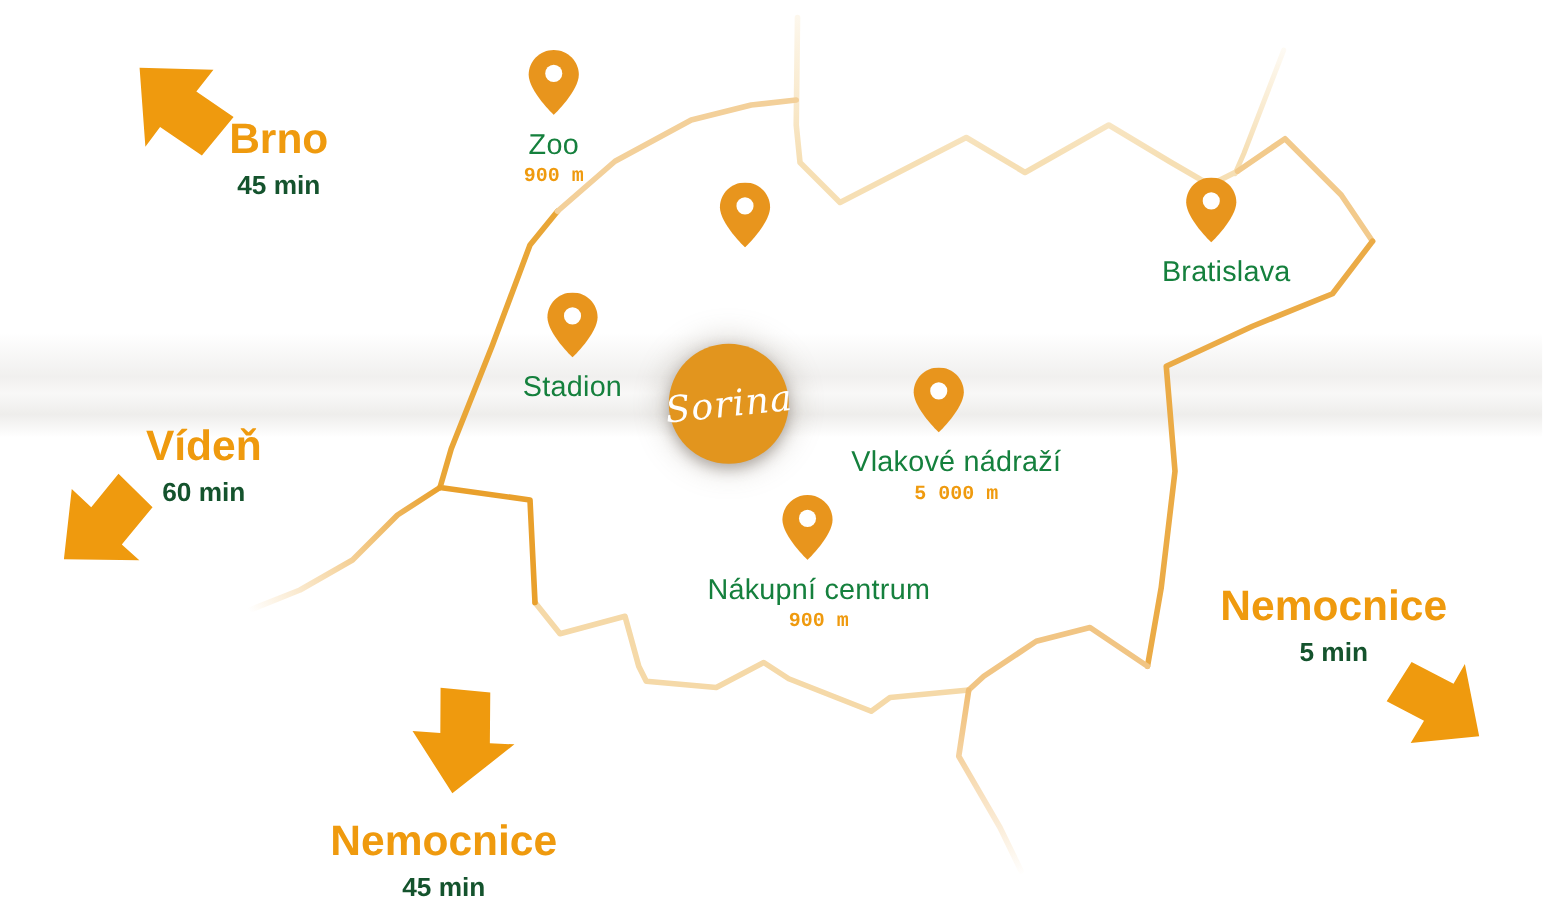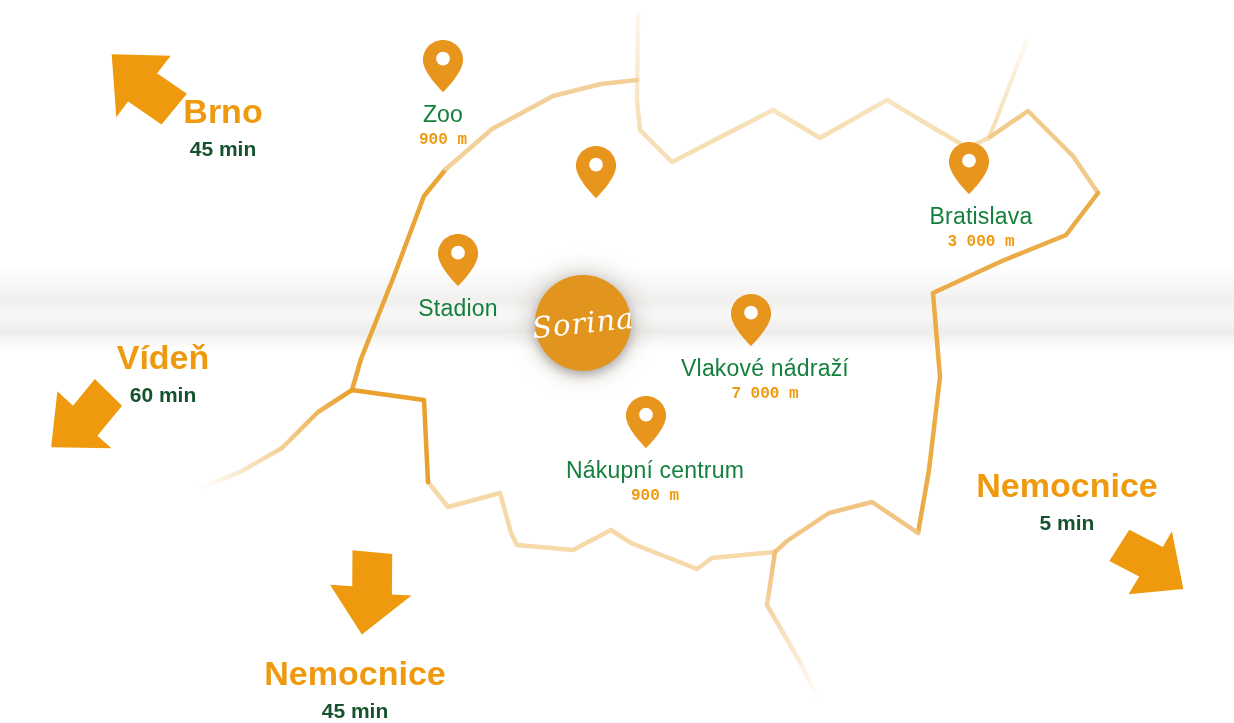--- a/index.html
+++ b/index.html
@@ -178,39 +178,38 @@
     </svg>
     <div class="poi-label">Stadion</div>
   </div>
 
   <div class="poi poi-vlakove">
     <svg class="pin" viewBox="0 0 44 57">
       <path d="M22 0C9.8 0 0 9.8 0 21.8 0 36 22 57 22 57s22-21 22-35.2C44 9.8 34.2 0 22 0z" fill="#E8951D"></path>
       <circle cx="22" cy="20.5" r="7.5" fill="#fff"></circle>
     </svg>
     <div class="poi-label">Vlakové nádraží</div>
-    <div class="poi-distance">7 000 m</div>
+    <div class="poi-distance">5 000 m</div>
   </div>
 
   <div class="poi poi-nakupni">
     <svg class="pin" viewBox="0 0 44 57">
       <path d="M22 0C9.8 0 0 9.8 0 21.8 0 36 22 57 22 57s22-21 22-35.2C44 9.8 34.2 0 22 0z" fill="#E8951D"></path>
       <circle cx="22" cy="20.5" r="7.5" fill="#fff"></circle>
     </svg>
     <div class="poi-label">Nákupní centrum</div>
     <div class="poi-distance">900 m</div>
   </div>
 
   <div class="poi poi-nemocnice">
     <svg class="pin" viewBox="0 0 44 57">
       <path d="M22 0C9.8 0 0 9.8 0 21.8 0 36 22 57 22 57s22-21 22-35.2C44 9.8 34.2 0 22 0z" fill="#E8951D"></path>
       <circle cx="22" cy="20.5" r="7.5" fill="#fff"></circle>
     </svg>
     <div class="poi-label">Bratislava</div>
-    <div class="poi-distance">3 000 m</div>
   </div>
 
   
   <div class="brand-circle">
     <span class="brand-name">Sorina</span>
   </div>
 
 </div>
 
 </body></html>

